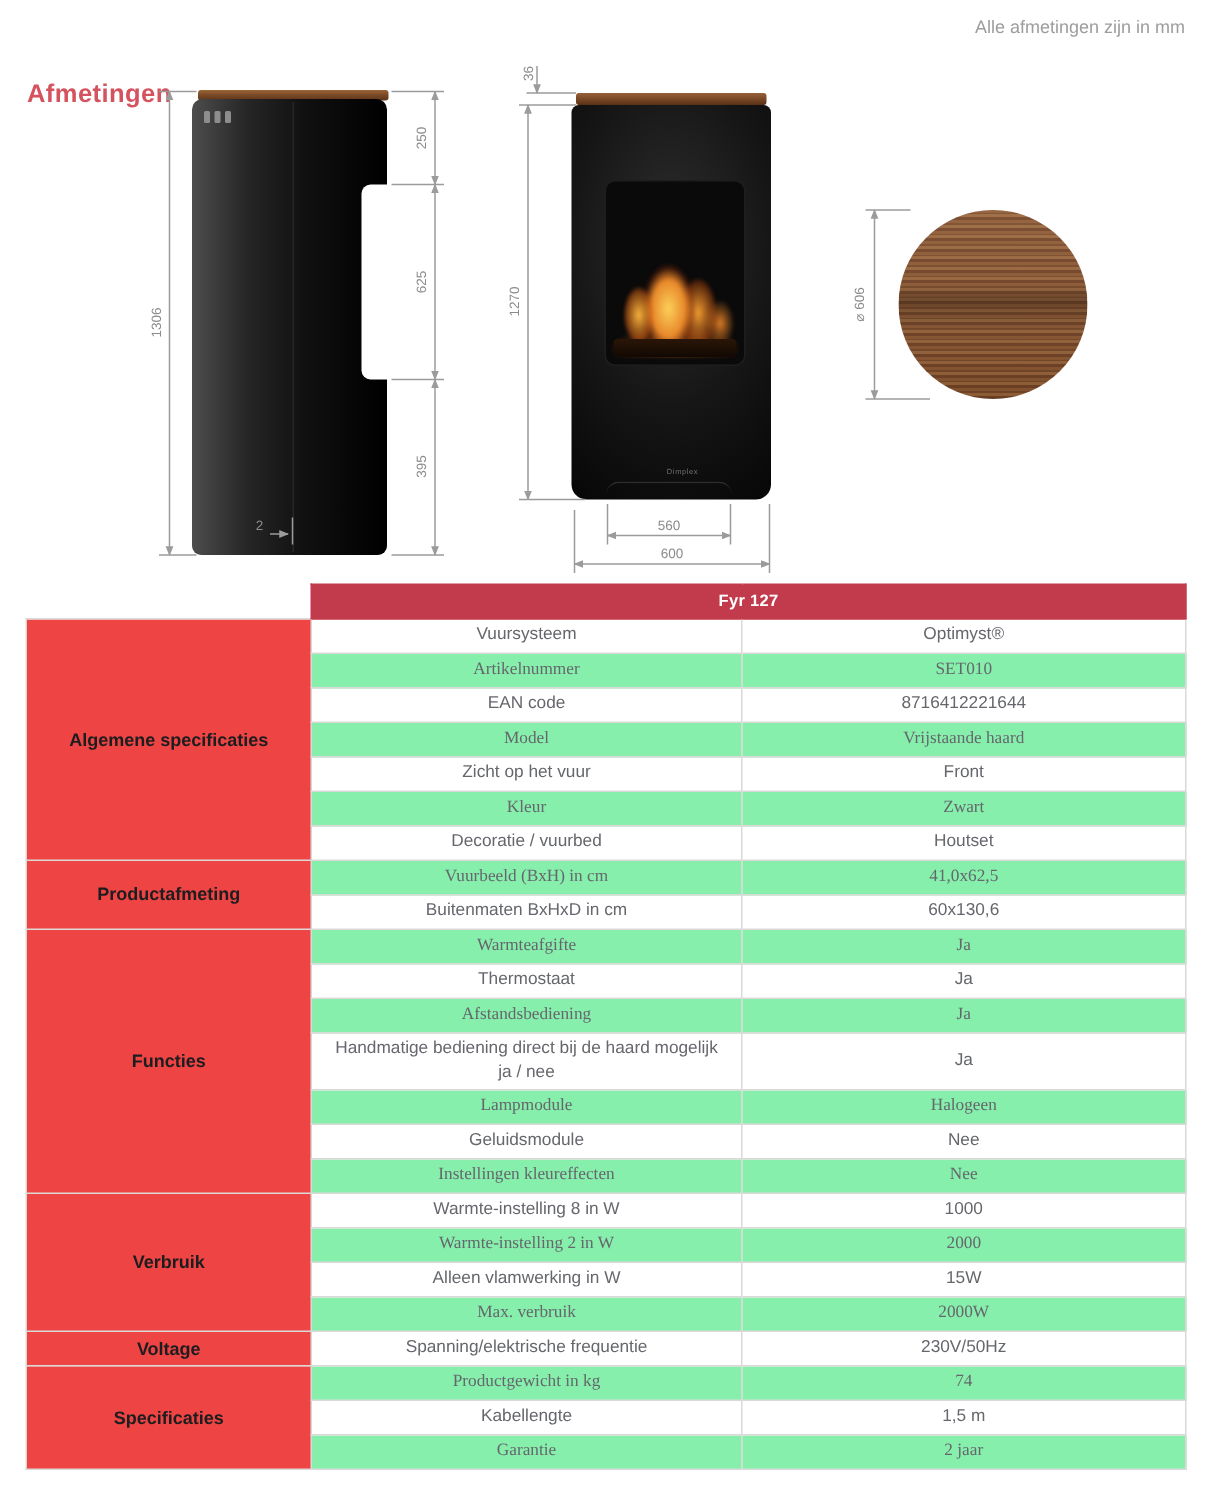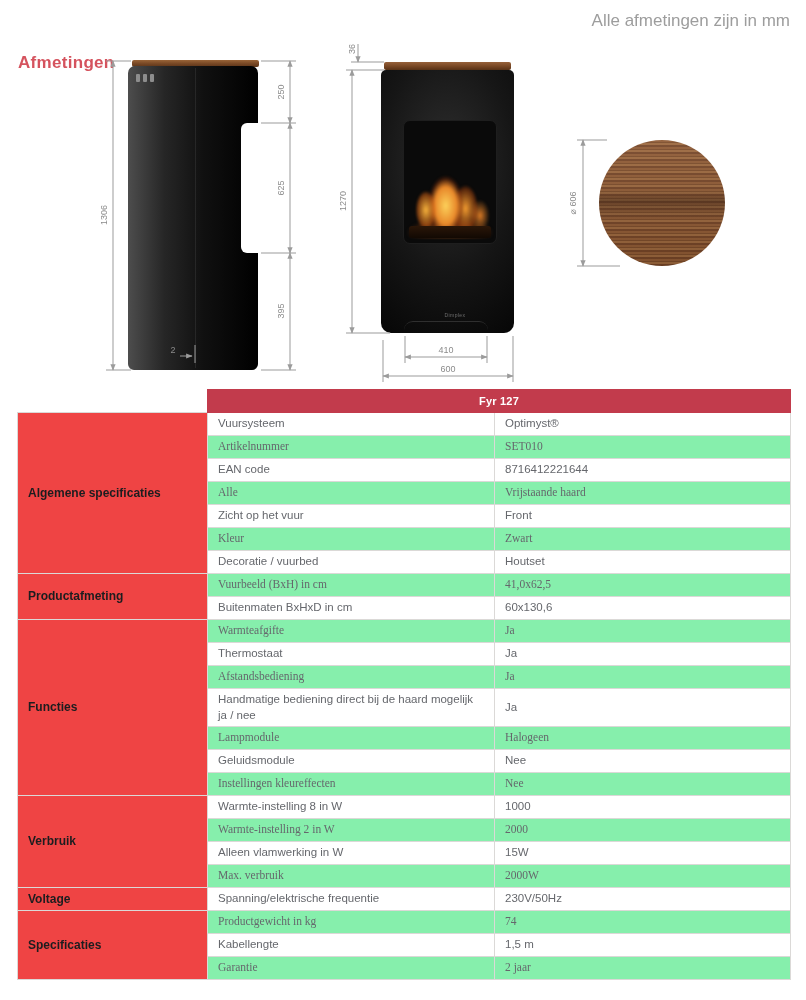--- a/index.html
+++ b/index.html
@@ -2,21 +2,21 @@
 <html style="--accent-red: #c23b4c; --title-red: #d5535e;"><head>
 <meta charset="utf-8">
 <style>
   * { margin:0; padding:0; box-sizing:border-box; }
   html,body { background:#fff; }
   body { font-family:"Liberation Sans", sans-serif; }
   .page { position:relative; width:806px; height:1000px; background:#fff; overflow:hidden; }
 
   .page-title { position:absolute; left:18px; top:7px; font-size:17px; font-weight:600;
                 color:var(--title-red,#d5535e); letter-spacing:.3px;margin-top:46px; }
-  .dim-note { position:absolute; right:16px; top:11px; font-size:17px; color:#9d9d9d;margin-left:16px; }
+  .dim-note { position:absolute; right:16px; top:11px; font-size:12px; color:#9d9d9d;margin-left:16px; }
 
   
   .abs { position:absolute; }
 
   
   .sv-wood { left:132px; top:60px; width:127px; height:7px; border-radius:2px;
              background:linear-gradient(180deg,#9a6538 0%,#7c4b27 45%,#5c3418 100%); }
   .sv-body { left:128px; top:66px; width:130px; height:304px;
              border-radius:7px 7px 6px 6px;
              background:linear-gradient(90deg,#4d4d4d 0%,#262626 28%,#101010 58%,#000 100%); }
@@ -62,21 +62,21 @@
   svg.dims { position:absolute; left:0; top:0; pointer-events:none; }
 
   .dim-label { position:absolute; font-size:9px; color:#8b8b8b; white-space:nowrap;
                transform:translate(-50%,-50%); }
   .dim-label.rot { transform:translate(-50%,-50%) rotate(-90deg); }
 
   
   .spec-wrap { position:absolute; left:17px; top:389px; width:773px; }
   table.spec { border-collapse:collapse; width:773px; table-layout:fixed; }
   table.spec td { border:1px solid #dbd9d7; font-size:11.5px; color:#65676c;
-                  padding:3px 10px; height:23px; line-height:1.35; vertical-align:middle; }
+                  padding:3px 10px; height:23px; line-height:1.35; vertical-align:middle;text-align:center; }
   table.spec td.cat { font-weight:bold; color:#1c1d1f; font-size:12px; background:#ef4444; }
   table.spec tr.alt td.prop, table.spec tr.alt td.val { background:#86efac;font-family:Liberation Serif, serif; }
   table.spec thead td.spacer { border:none; background:transparent; }
   table.spec thead td.phead { background:var(--accent-red,#c23b4c); border:1px solid var(--accent-red,#c23b4c);
                   color:#fff; font-weight:bold; text-align:center; font-size:11px;
                   letter-spacing:.2px; padding:3px 0; }
 </style>
 </head>
 <body>
 
@@ -155,21 +155,21 @@
     </g>
   </svg>
 
   <span class="dim-label rot" style="left:104px;top:215px;">1306</span>
   <span class="dim-label rot" style="left:281px;top:92px;">250</span>
   <span class="dim-label rot" style="left:281px;top:188px;">625</span>
   <span class="dim-label rot" style="left:281px;top:311px;">395</span>
   <span class="dim-label" style="left:173px;top:350px;">2</span>
   <span class="dim-label rot" style="left:352px;top:49px;">36</span>
   <span class="dim-label rot" style="left:343px;top:201px;">1270</span>
-  <span class="dim-label" style="left:446px;top:350px;">410</span>
+  <span class="dim-label" style="left:446px;top:350px;">560</span>
   <span class="dim-label" style="left:448px;top:369px;">600</span>
   <span class="dim-label rot" style="left:573px;top:203px;">⌀ 606</span>
 
   <div class="spec-wrap">
     <table class="spec">
       <colgroup>
           <col style="width:190px">
           <col style="width:287px">
           <col style="width:296px">
         </colgroup>
@@ -187,21 +187,21 @@
           </tr>
           <tr class="alt">
             <td class="prop">Artikelnummer</td>
             <td class="val">SET010</td>
           </tr>
           <tr>
             <td class="prop">EAN code</td>
             <td class="val">8716412221644</td>
           </tr>
           <tr class="alt">
-            <td class="prop">Alle</td>
+            <td class="prop">Model</td>
             <td class="val">Vrijstaande haard</td>
           </tr>
           <tr>
             <td class="prop">Zicht op het vuur</td>
             <td class="val">Front</td>
           </tr>
           <tr class="alt">
             <td class="prop">Kleur</td>
             <td class="val">Zwart</td>
           </tr>

